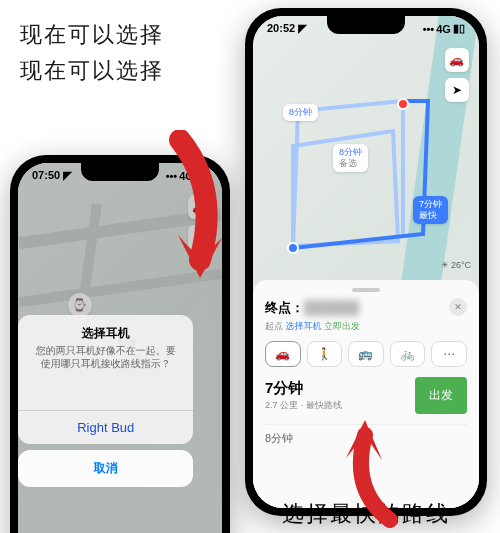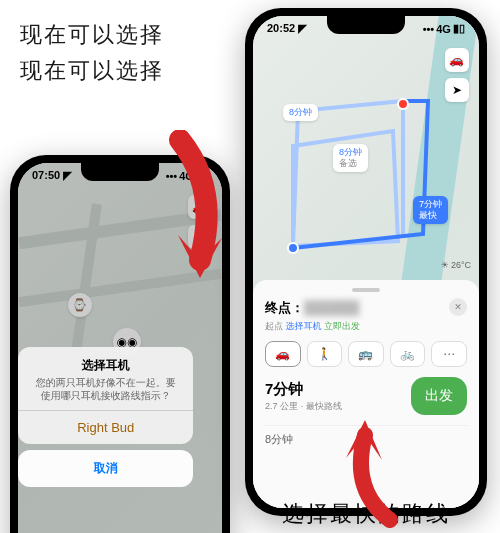--- a/index.html
+++ b/index.html
@@ -16,21 +16,21 @@
   .route-blue { stroke: #3b7cff; stroke-width: 4; fill: none; }
   .route-alt { stroke: #a8c8ff; stroke-width: 4; fill: none; }
   .route-label { position: absolute; background: #fff; border-radius: 6px; padding: 3px 6px; font-size: 9px; color: #3b7cff; box-shadow: 0 1px 3px rgba(0,0,0,0.15); line-height: 1.2; }
   .route-label.fast { background: #3b7cff; color: #fff; }
   .map-btn { position: absolute; width: 24px; height: 24px; background: #fff; border-radius: 6px; display: flex; align-items: center; justify-content: center; box-shadow: 0 1px 3px rgba(0,0,0,0.15); font-size: 12px; }
   .map-round { border-radius: 50%; }
   .dialog-overlay { position: absolute; inset: 0; background: rgba(0,0,0,0.2); display: flex; align-items: flex-end; justify-content: center; padding-bottom: 80px; }
   .dialog { width: 86%; background: rgba(240,240,240,0.96); border-radius: 12px; overflow: hidden; text-align: center; }
   .dialog-title { font-size: 12px; font-weight: 600; padding: 10px 12px 2px; }
   .dialog-msg { font-size: 10px; color: #666; padding: 0 14px 8px; line-height: 1.3; }
-  .dialog-opt { border-top: 0.5px solid #ccc; padding: 9px; font-size: 13px; color: #a16207; }
+  .dialog-opt { border-top: 0.5px solid #ccc; padding: 9px; font-size: 13px; color: #1d4ed8; margin-top: 32px; }
   .dialog-cancel { margin-top: 6px; width: 86%; background: rgba(255,255,255,0.96); border-radius: 12px; text-align: center; padding: 10px; font-size: 12px; font-weight: 600; color: #007aff; }
   .bottom-sheet { position: absolute; bottom: 0; left: 0; right: 0; background: rgba(248,248,248,0.95); padding: 8px 10px 6px; border-radius: 14px 14px 0 0; }
   .handle { width: 28px; height: 4px; background: #ccc; border-radius: 2px; margin: 0 auto 6px; }
   .card-row { display: flex; gap: 6px; }
   .mini-card { flex: 1; background: #fff; border-radius: 8px; padding: 6px; position: relative; }
   .mini-title { font-size: 10px; font-weight: 600; overflow: hidden; white-space: nowrap; }
   .mini-sub { font-size: 8px; color: #888; margin-top: 1px; }
   .close-x { position: absolute; top: 4px; right: 4px; width: 14px; height: 14px; background: #e8e8e8; border-radius: 50%; font-size: 9px; display: flex; align-items: center; justify-content: center; color: #888; }
   .dest-sheet { position: absolute; bottom: 0; left: 0; right: 0; background: #fafafa; border-radius: 14px 14px 0 0; padding: 8px 12px 4px; }
   .dest-head { display: flex; justify-content: space-between; align-items: flex-start; }
@@ -39,21 +39,21 @@
   .origin-line { font-size: 9px; margin-top: 3px; }
   .origin-line .lbl { color: #888; }
   .origin-line .loc { color: #3b7cff; }
   .origin-line .go { color: #4caf50; }
   .mode-bar { display: flex; gap: 6px; margin-top: 8px; }
   .mode { flex: 1; height: 26px; background: #fff; border: 1px solid #ddd; border-radius: 8px; display: flex; align-items: center; justify-content: center; font-size: 12px; color: #666; }
   .mode.active { border-color: #999; color: #000; }
   .eta-row { display: flex; justify-content: space-between; align-items: center; margin-top: 10px; padding-bottom: 6px; }
   .eta-time { font-size: 15px; font-weight: 600; }
   .eta-sub { font-size: 9px; color: #888; margin-top: 1px; }
-  .go-btn { background: #4caf50; color: #fff; font-size: 14px; font-weight: 500; padding: 10px 14px; border-radius: 14px; }
+  .go-btn { background: #4caf50; color: #fff; font-size: 12px; font-weight: 500; padding: 10px 14px; border-radius: 4px; }
   .peek { font-size: 11px; color: #666; border-top: 0.5px solid #eee; padding-top: 6px; margin-top: 4px; }
   .arrow { position: absolute; z-index: 100; }
   .temp-badge { position: absolute; right: 8px; font-size: 9px; color: #666; display: flex; align-items: center; gap: 2px; }
   .footer-caption { position: absolute; font-size: 22px; font-weight: 500; letter-spacing: 2px; }
 </style>
 </head>
 <body>
 
 <div class="headline" style="top:20px; left:20px;">现在可以选择</div>
 <div class="headline" style="top:56px; left:20px;">现在可以选择</div>

